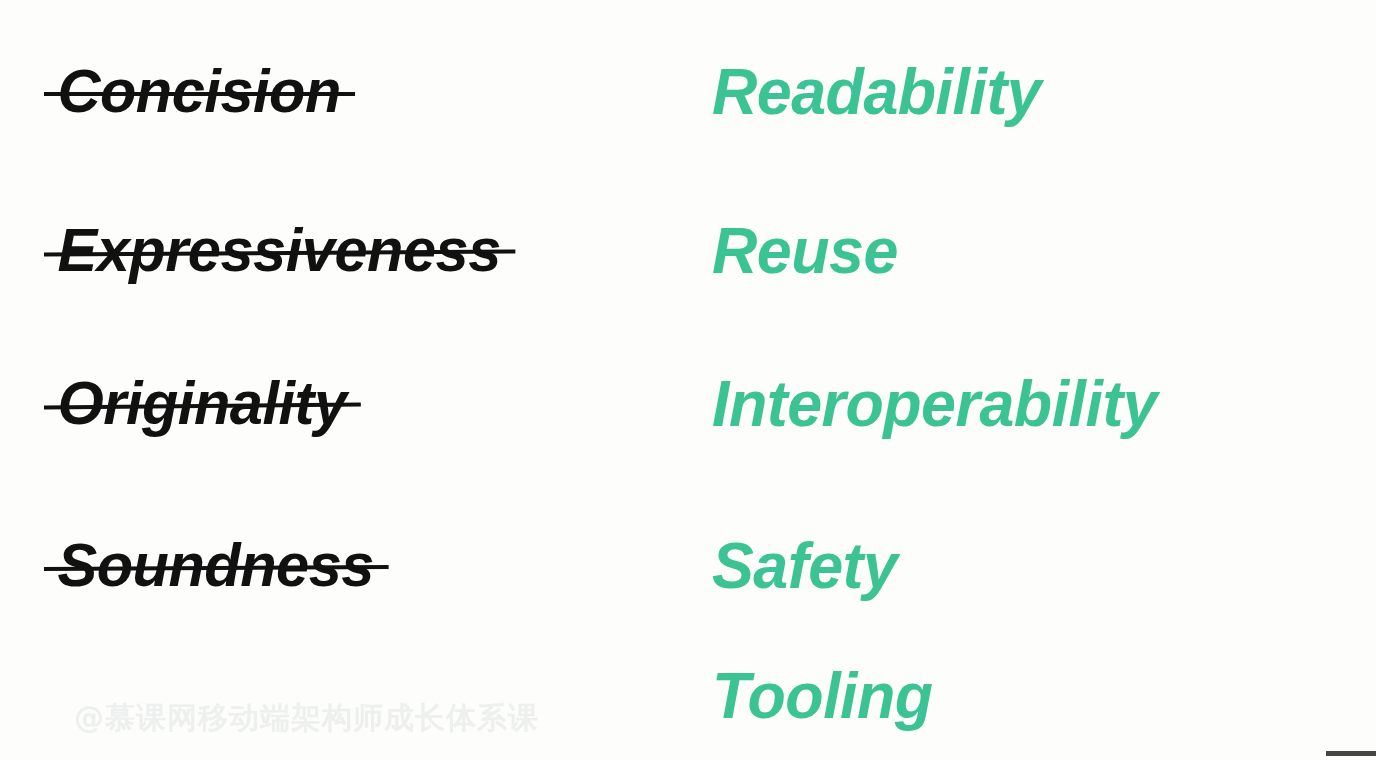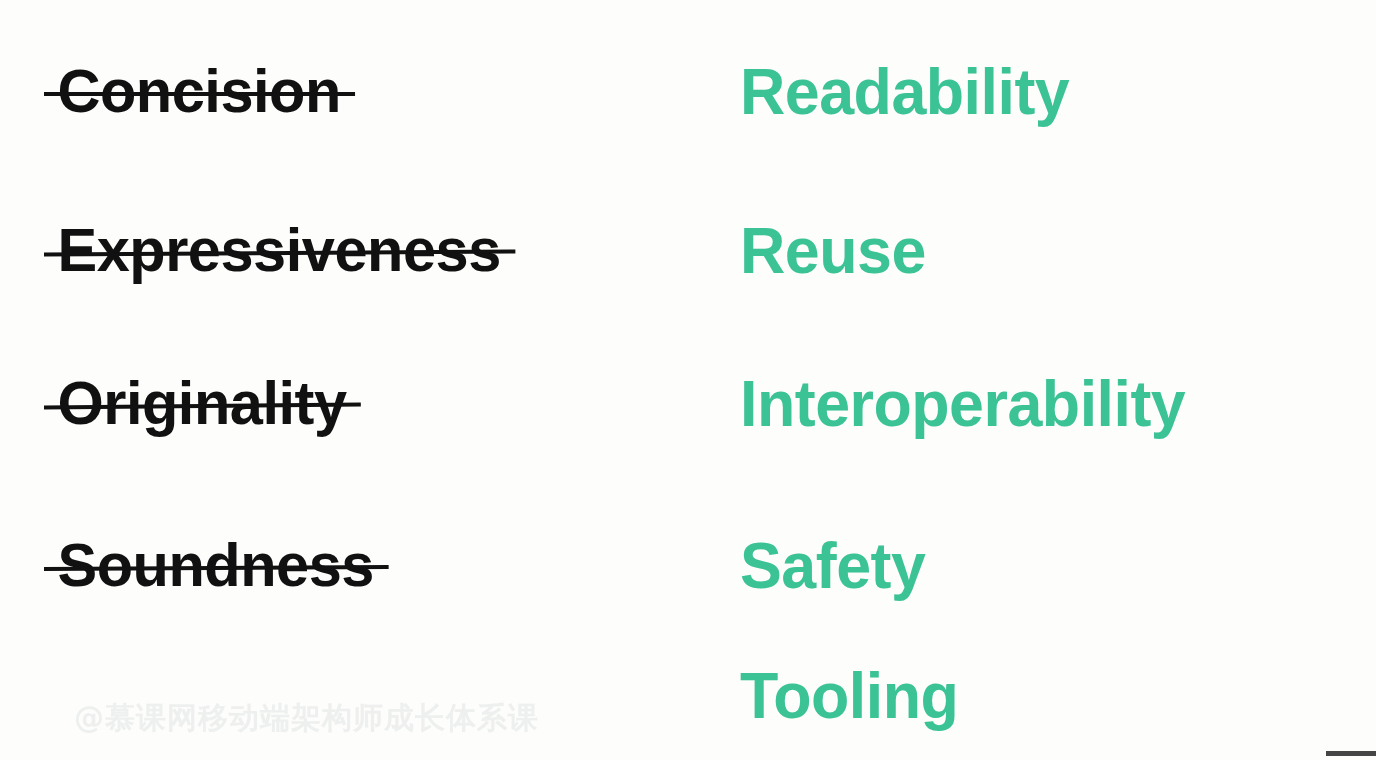--- a/index.html
+++ b/index.html
@@ -20,23 +20,24 @@
     width: 1376px;
     height: 760px;
     background: #fdfdfb;
   }
 
   
   .col {
     position: absolute;
     top: 0;
     height: 546px;
+    font-style: italic;
   }
   .col-old { left: 44px;  width: 680px; }
-  .col-new { left: 740px; width: 626px; }
+  .col-new { left: 712px; width: 626px; }
 
   
   .item {
     position: absolute;
     left: 0;
     white-space: nowrap;
     line-height: 1;
     font-weight: bold;
     letter-spacing: -0.5px;
   }

